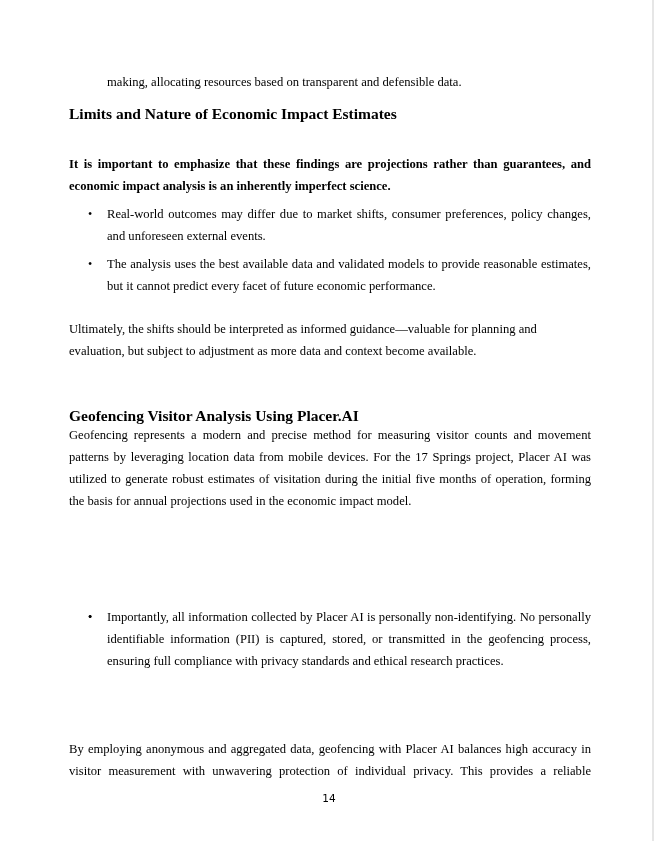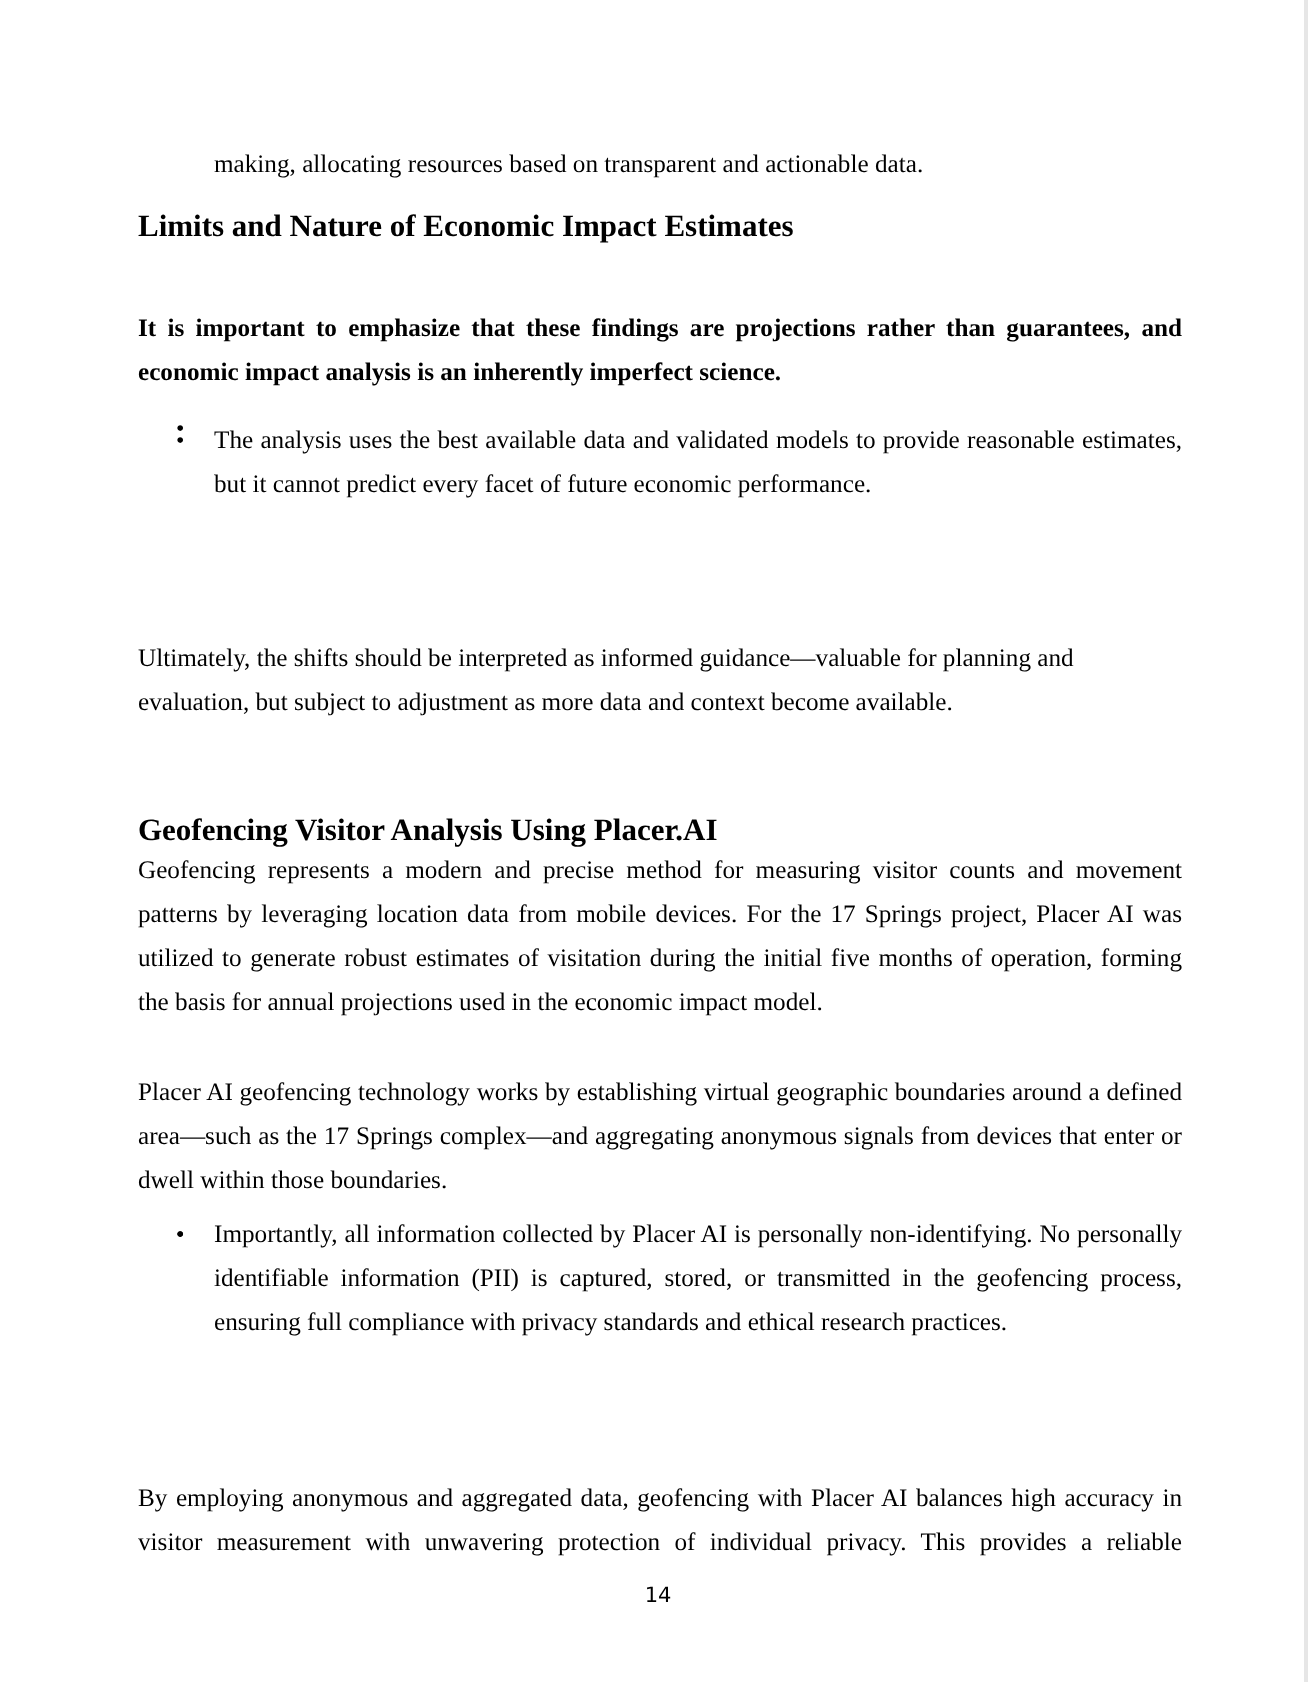--- a/index.html
+++ b/index.html
@@ -28,43 +28,43 @@
   .page-num {
     position: absolute; left: 0; width: 658px; top: 792px; text-align: center;
     font-family: "DejaVu Sans", "Liberation Sans", sans-serif; font-size: 10.5px;
   }
 </style>
 </head>
 <body>
 
 <div class="page">
 
-  <p class="p cont" style="top:71px;">making, allocating resources based on transparent and actionable data.</p>
+  <p class="p cont" style="top:71px;">making, allocating resources based on transparent and defensible data.</p>
 
   <h2 class="h" style="top:104px;">Limits and Nature of Economic Impact Estimates</h2>
 
   <p class="p justify" style="top:153px;font-weight:bold;">It is important to emphasize that these findings are projections rather than guarantees, and economic impact analysis is an inherently imperfect science.</p>
 
   <ul class="bullet-list" style="top:203px;">
     <li class="bullet-item" style="margin-bottom:6px;">
       <span class="bullet-dot">•</span>
+      <span>Real-world outcomes may differ due to market shifts, consumer preferences, policy changes, and unforeseen external events.</span>
     </li>
     <li class="bullet-item">
       <span class="bullet-dot">•</span>
       <span>The analysis uses the best available data and validated models to provide reasonable estimates, but it cannot predict every facet of future economic performance.</span>
     </li>
   </ul>
 
   <p class="p" style="top:318px; width:490px;">Ultimately, the shifts should be interpreted as informed guidance—valuable for planning and evaluation, but subject to adjustment as more data and context become available.</p>
 
   <h2 class="h" style="top:406px;">Geofencing Visitor Analysis Using Placer.AI</h2>
 
   <p class="p justify" style="top:424px;">Geofencing represents a modern and precise method for measuring visitor counts and movement patterns by leveraging location data from mobile devices. For the 17 Springs project, Placer AI was utilized to generate robust estimates of visitation during the initial five months of operation, forming the basis for annual projections used in the economic impact model.</p>
 
-  <p class="p justify" style="top:535px;">Placer AI geofencing technology works by establishing virtual geographic boundaries around a defined area—such as the 17 Springs complex—and aggregating anonymous signals from devices that enter or dwell within those boundaries.</p>
 
   <ul class="bullet-list" style="top:606px;">
     <li class="bullet-item">
       <span class="bullet-dot">•</span>
     </li>
     <li class="bullet-item">
       <span class="bullet-dot">•</span>
       <span>Importantly, all information collected by Placer AI is personally non-identifying. No personally identifiable information (PII) is captured, stored, or transmitted in the geofencing process, ensuring full compliance with privacy standards and ethical research practices.</span>
     </li>
   </ul>

